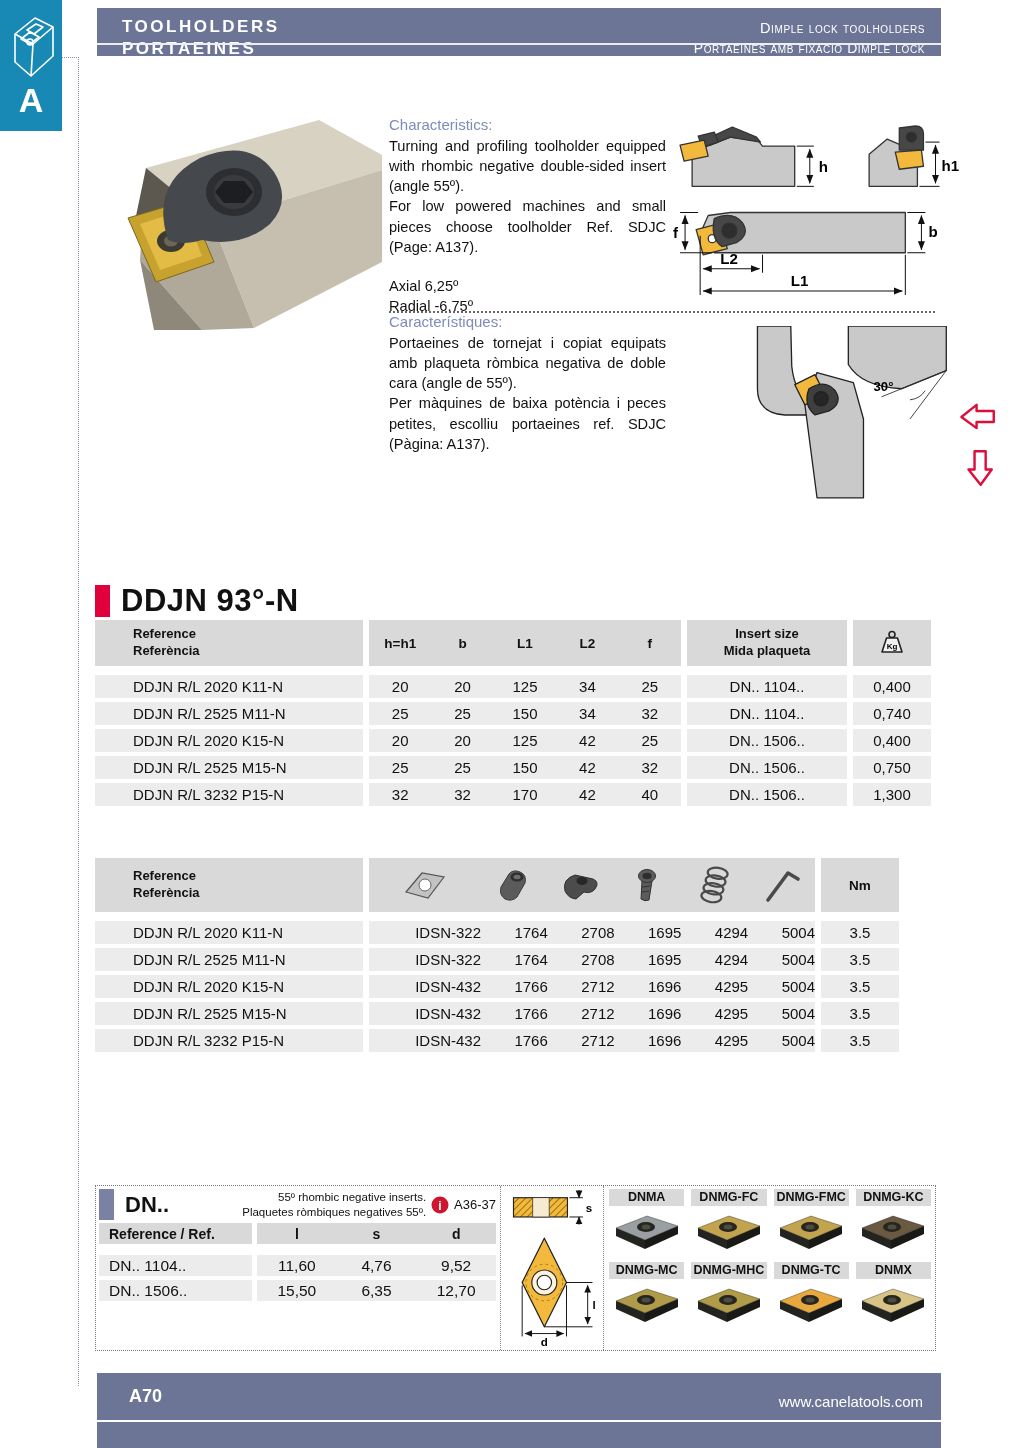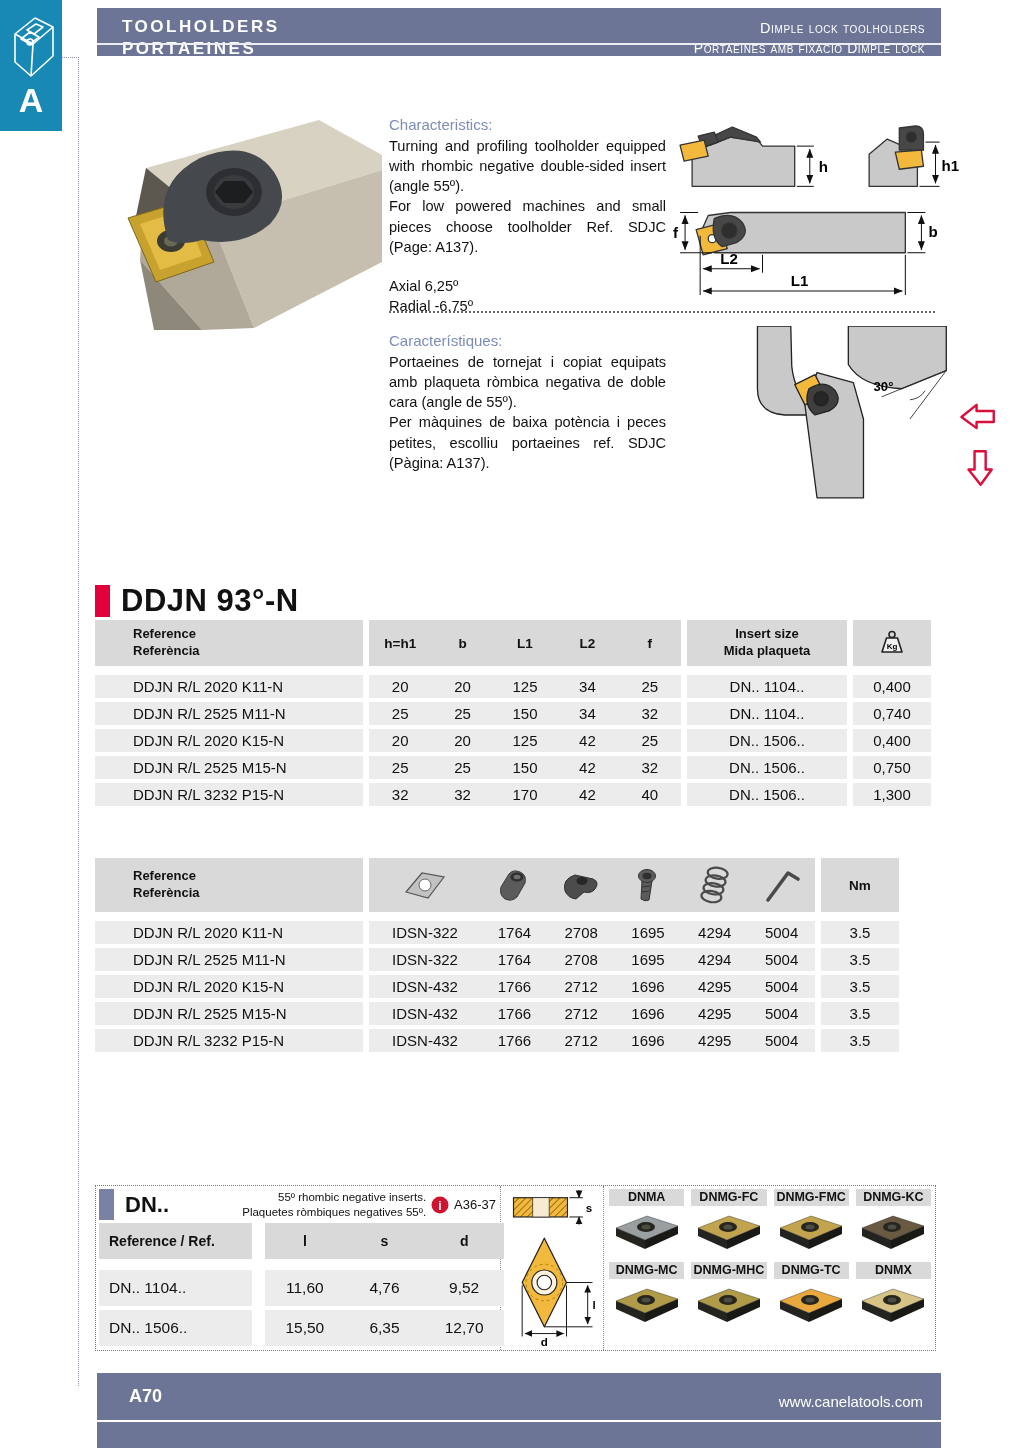--- a/index.html
+++ b/index.html
@@ -19,21 +19,21 @@
   .sidebar-tab{position:absolute;left:0;top:0;width:62px;height:131px;background:#1789b4;color:#fff;text-align:center;padding-top:4px}
   .sidebar-tab svg{margin:0 auto}
   .sidebar-letter{font-size:34px;font-weight:bold;line-height:1;margin-top:-7px}
 
   .vdot{position:absolute;left:78px;top:57px;height:1329px;border-left:1px dotted #8d93a6}
   .hdot-corner{position:absolute;left:62px;top:57px;width:17px;border-top:1px dotted #8d93a6}
 
   .photo{position:absolute;left:84px;top:110px;width:298px;height:220px}
 
   .intro{position:absolute;left:389px;width:277px}
-  .intro-en{top:116px}.intro-ca{top:332px}
+  .intro-en{top:116px}.intro-ca{top:313px}
   .intro h3{font-size:15px;font-weight:normal;color:#7d8cb8;margin-bottom:3px}
   .intro p{font-size:14.6px;line-height:1.38;text-align:justify}
   .intro .angles{margin-top:19px;text-align:left}
 
   .diagram1{position:absolute;left:672px;top:110px;width:350px;height:205px}
   .hr-dot{position:absolute;left:389px;top:311px;width:546px;border-top:2px dotted #666}
   .diagram2{position:absolute;left:712px;top:326px;width:308px;height:182px}
 
   .series-head{position:absolute;left:95px;top:583px;display:flex;align-items:center}
   .red-bar{width:15px;height:32px;background:#e2003c;margin-right:11px}
@@ -45,35 +45,35 @@
   .trow.thead{height:46px;margin-bottom:9px}
   .t2 .trow.thead{height:54px}
   .blk{background:#ececec;display:flex;align-items:center;font-size:15px}
   .thead .blk{background:#d9d9d9}
   .b-ref{width:268px;padding-left:38px}
   .hcell{font-weight:bold;font-size:13px;line-height:1.3}
   .b-num{width:312px;display:grid;grid-template-columns:repeat(5,1fr);align-items:center;text-align:center}
   .b-ins{width:160px;justify-content:center}
   .b-kg{width:78px;justify-content:center}
   .hcol{font-weight:bold;font-size:13.5px}
-  .b-parts{width:446px;display:grid;grid-template-columns:112px repeat(5,1fr);align-items:center;text-align:center}
+  .b-parts{width:446px;display:grid;grid-template-columns:112px repeat(5,1fr);align-items:center;text-align:right}
   .b-parts .ic{display:flex;justify-content:center;align-items:center}
   .b-nm{width:78px;justify-content:center}
   .thead .b-nm{font-weight:bold;font-size:13.5px}
 
   .bottom-box{position:absolute;left:95px;top:1185px;width:841px;height:166px;border:1px dotted #777}
   .vdiv{position:absolute;top:0;bottom:0;border-left:1px dotted #888}
   .vdiv-1{left:404px}.vdiv-2{left:507px}
   .dn-head{position:absolute;left:3px;top:3px;width:397px;height:31px;display:flex;align-items:center}
   .dn-tab{width:15px;height:31px;background:#7a82a3;margin-right:11px}
   .dn-code{font-size:22px;font-weight:bold}
   .dn-desc{margin-left:auto;text-align:right;font-size:11.5px;line-height:1.3;margin-right:5px}
   .dn-pageref{font-size:13px;margin-left:5px}
   .dn-table{position:absolute;left:3px;top:37px}
-  .dnrow{display:flex;gap:13px;margin-bottom:4px;height:36px}
+  .dnrow{display:flex;gap:5px;margin-bottom:4px;height:21px}
   .dnrow.dnhead{margin-bottom:11px}
   .dn-ref{width:153px;background:#ececec;display:flex;align-items:center;padding-left:10px;font-size:15.5px}
   .dnhead .dn-ref{background:#d9d9d9;font-weight:bold;font-size:14px}
   .dn-lsd{width:239px;background:#ececec;display:grid;grid-template-columns:repeat(3,1fr);align-items:center;text-align:center;font-size:15.5px}
   .dnhead .dn-lsd{background:#d9d9d9;font-weight:bold;font-size:14px}
   .dn-diagram{position:absolute;left:408px;top:4px;width:98px;height:158px}
   .dn-grid{position:absolute;left:513px;top:3px;width:322px;display:grid;grid-template-columns:repeat(4,1fr);column-gap:7px;row-gap:5px}
   .type-label{background:#d9d9d9;font-weight:bold;font-size:12.5px;text-align:center;height:17px;line-height:17px}
   .type-photo{height:51px;display:flex;align-items:center;justify-content:center}
 

